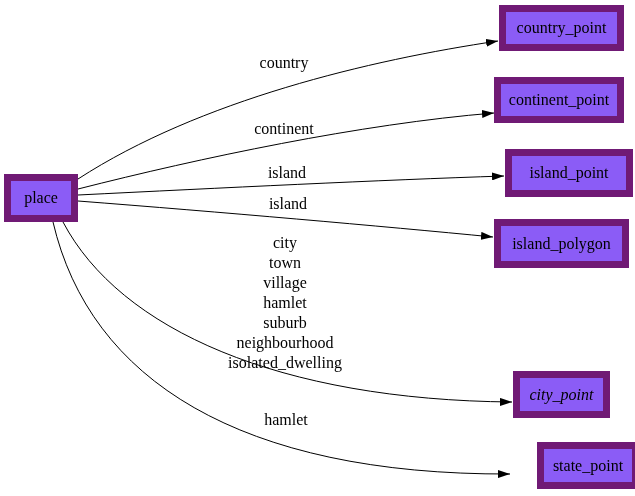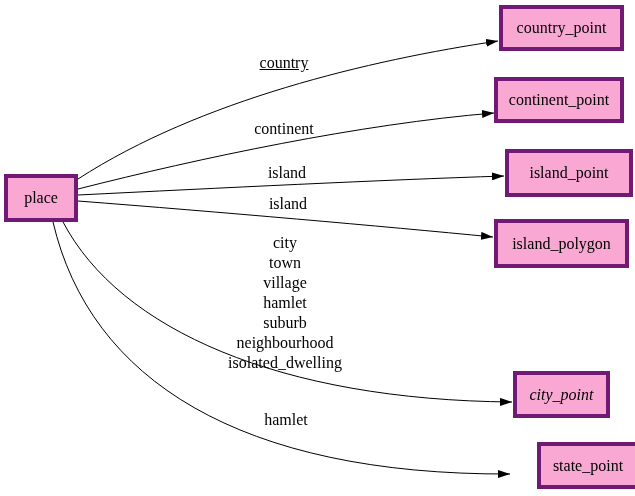--- a/index.html
+++ b/index.html
@@ -24,22 +24,22 @@
     height: 496px;
   }
   .edge {
     fill: none;
     stroke: #000000;
     stroke-width: 1;
   }
   .node {
     position: absolute;
     box-sizing: border-box;
-    border: 4px solid #701a75;
-    background: #f9a8d4;
+    border: 7px solid #701a75;
+    background: #8b5cf6;
     display: flex;
     align-items: center;
     justify-content: center;
     font-size: 16px;
     line-height: 1;
     white-space: nowrap;
   }
   .n-place        { left: 4px;   top: 174px; width: 74px;  height: 48px; }
   .n-country      { left: 499px; top: 5px;   width: 125px; height: 46px; }
   .n-continent    { left: 494px; top: 77px;  width: 130px; height: 46px; }
@@ -48,21 +48,21 @@
   .n-city         { left: 513px; top: 371px; width: 97px;  height: 47px; font-style: italic; }
   .n-state        { left: 537px; top: 442px; width: 102px; height: 47px; }
   .edge-label {
     position: absolute;
     transform: translate(-50%, -50%);
     font-size: 16px;
     line-height: 20px;
     text-align: center;
     white-space: pre-line;
   }
-  .l-country  { left: 284px; top: 63px; text-decoration: underline; }
+  .l-country  { left: 284px; top: 63px; }
   .l-continent{ left: 284px; top: 129px; }
   .l-island1  { left: 287px; top: 173px; }
   .l-island2  { left: 288px; top: 204px; }
   .l-city     { left: 285px; top: 303px; }
   .l-state    { left: 286px; top: 420px; }
 </style>
 </head>
 <body>
 
 <div class="canvas">

